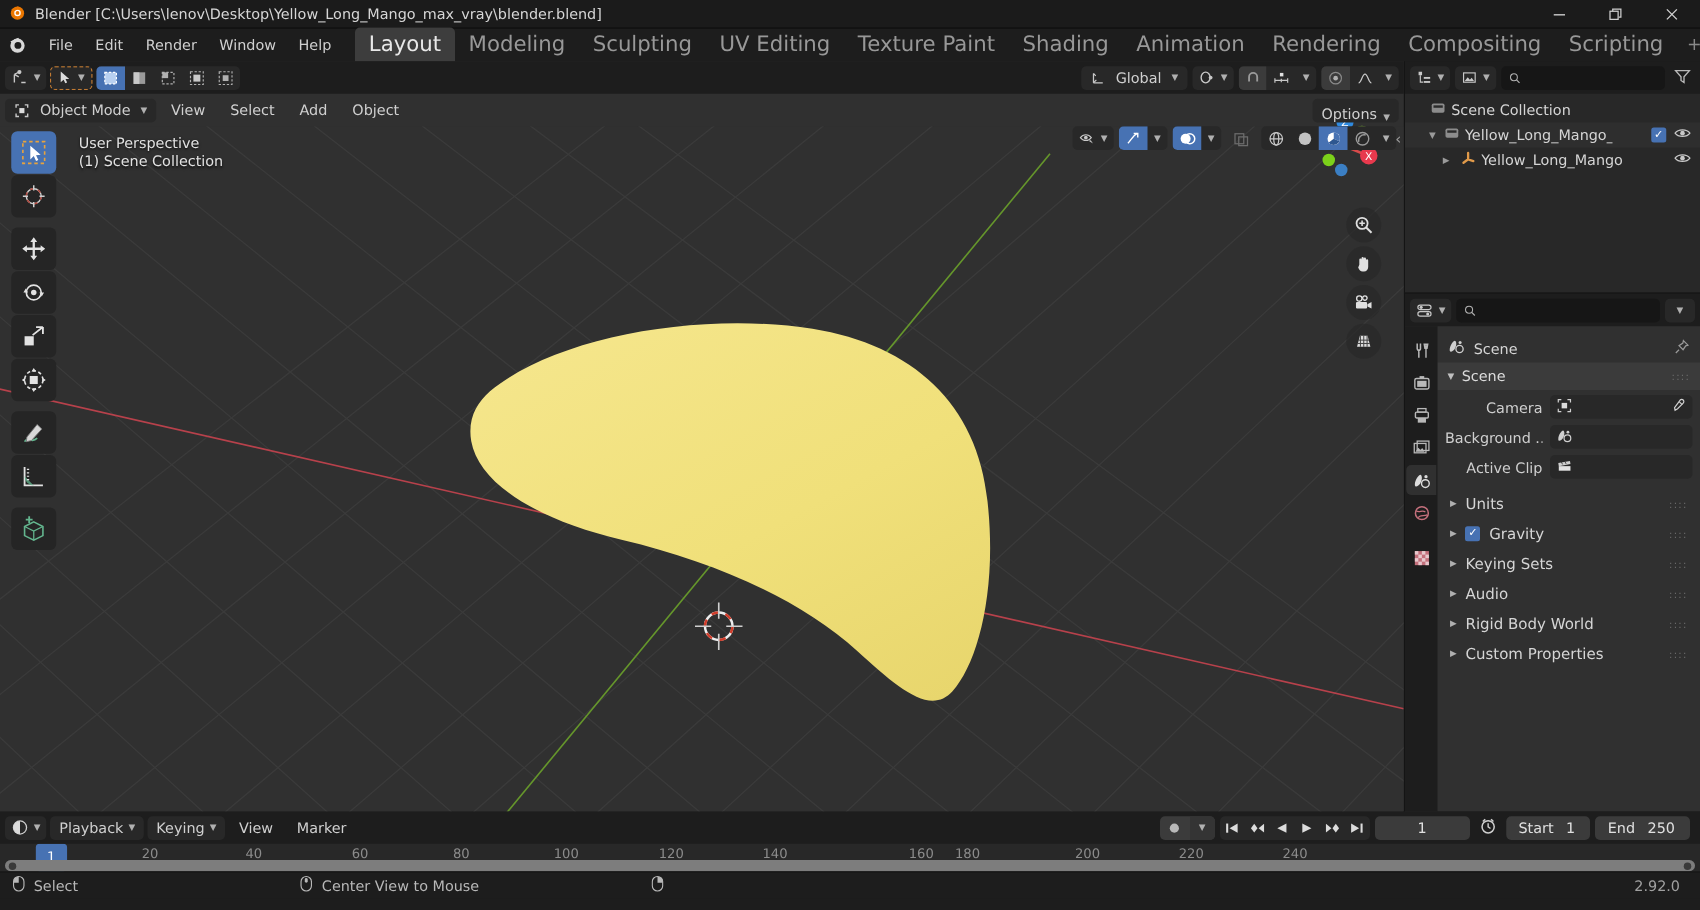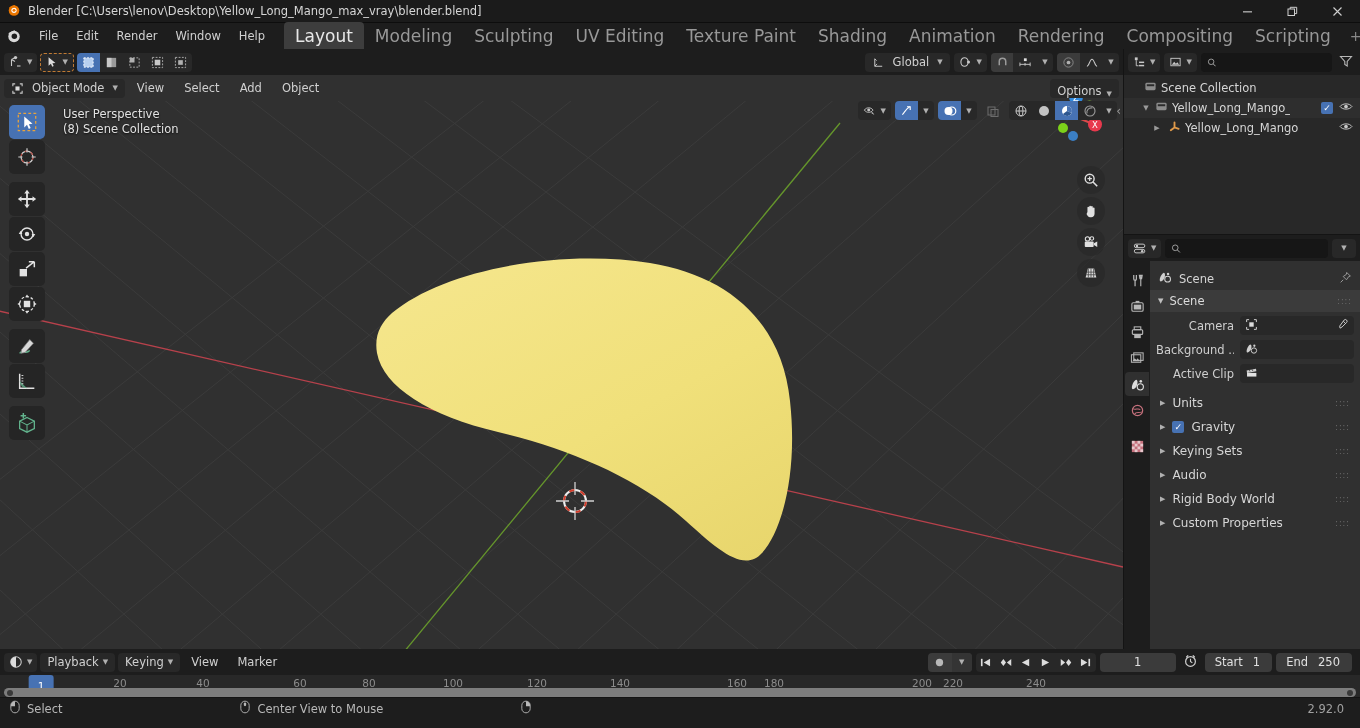--- a/index.html
+++ b/index.html
@@ -627,21 +627,21 @@
           </svg>
         </div>
         <div style="width:16px;">
             <span class="chev">▼</span>
           </div>
       </div>
     </div>
 
     <div id="vp-overlay-text">
       <div>User Perspective</div>
-      <div>(8) Scene Collection</div>
+      <div>(1) Scene Collection</div>
     </div>
 
     <div id="vp-toolbar">
       <div class="tool-btn active">
         <svg width="22" height="22" viewBox="0 0 24 24">
           <rect x="2.5" y="2.5" width="19" height="19" fill="none" stroke="#e8a33d" stroke-width="1.4" stroke-dasharray="3 2.5"></rect>
           <path d="M9 6 L9 18 L12 15 L14 19.5 L16 18.5 L14 14.5 L18 14 Z" fill="#fff"></path>
         </svg>
       </div>
       <div class="tool-btn">
@@ -1104,28 +1104,28 @@
       <div class="tl-range">
         <span class="lbl">End</span>
         <span class="val">250</span>
       </div>
     </div>
   </div>
 
   <div id="tl-ruler">
     <div class="tick" style="left:120px;">20</div>
     <div class="tick" style="left:203px;">40</div>
-    <div class="tick" style="left:300px;">60</div>
+    <div class="tick" style="left:288px;">60</div>
     <div class="tick" style="left:369px;">80</div>
     <div class="tick" style="left:453px;">100</div>
     <div class="tick" style="left:537px;">120</div>
     <div class="tick" style="left:620px;">140</div>
     <div class="tick" style="left:737px;">160</div>
     <div class="tick" style="left:774px;">180</div>
-    <div class="tick" style="left:922px;">200</div>
+    <div class="tick" style="left:870px;">200</div>
     <div class="tick" style="left:953px;">220</div>
     <div class="tick" style="left:1036px;">240</div>
     <div class="playhead" style="left:41px;">1</div>
     <div id="tl-scroll">
       <div class="nub" style="left:3px;"></div>
       <div class="nub" style="right:3px;"></div>
     </div>
   </div>
 </div>
 

